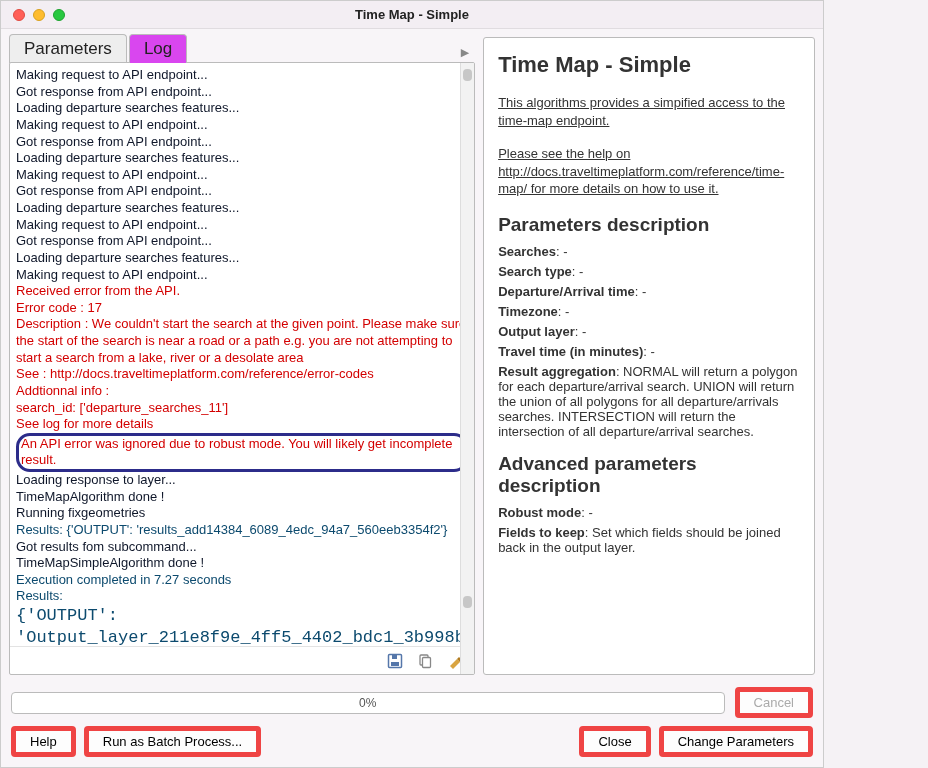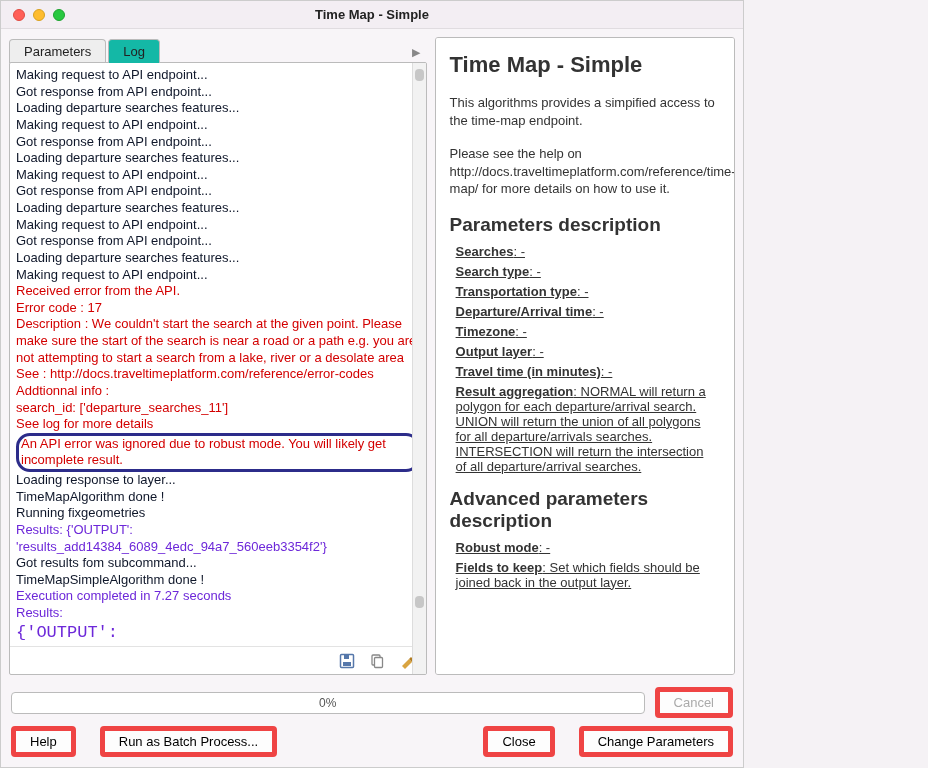--- a/index.html
+++ b/index.html
@@ -5,21 +5,21 @@
   * { box-sizing: border-box; }
   html, body {
     margin: 0; padding: 0;
     width: 928px; height: 768px;
     font-family: -apple-system, BlinkMacSystemFont, "Helvetica Neue", Arial, sans-serif;
     font-size: 13px;
     background: #f5f2f5;
     color: #222;
   }
   .window {
-    width: 744px; height: 768px;
+    width: 824px; height: 768px;
     display: flex; flex-direction: column;
     border: 1px solid #ccc;
     background: #f8f5f8;
   }
   .titlebar {
     height: 28px;
     display: flex; align-items: center;
     position: relative;
     background: #f3eef3;
     border-bottom: 1px solid #e0dce0;
@@ -68,26 +68,26 @@
     align-items: flex-end;
     height: 26px;
     position: relative;
   }
   .tab {
     border: 1px solid #bbb;
     border-bottom: none;
     background: #eee;
     padding: 4px 14px;
     border-radius: 4px 4px 0 0;
-    font-size: 13px;
+    font-size: 17px;
     margin-right: 2px;
     cursor: pointer;
   }
   .tab.active {
-    background: #14b8a6;
+    background: #d946ef;
     position: relative;
     z-index: 2;
   }
   .tab-strip-right {
     margin-left: auto;
     font-size: 11px;
     color: #888;
     padding: 4px 6px;
   }
   .logbox {
@@ -103,21 +103,21 @@
   }
   .logcontent {
     flex:1;
     overflow: auto;
     padding: 4px 6px 4px 6px;
     font-size: 13px;
     line-height: 1.28;
   }
   .grey { color: #0f172a; }
   .red { color: #d30000; }
-  .black { color: #6d28d9; }
+  .black { color: #0c4a6e; }
   .highlight-box {
     border: 3px solid #2c2c8a;
     border-radius: 14px;
     padding: 0 2px;
     display: block;
   }
   .mono { font-family: Liberation Mono, monospace; font-size: 17px;}
   .scrollbar {
     width: 14px;
     background: #f2f2f2;
@@ -162,27 +162,27 @@
     background: #fdfdfd;
     border-radius: 4px;
     padding: 3px 14px;
     font-size: 13px;
     cursor: pointer;
   }
   .btn.disabled { color:#aaa; cursor:default;}
   .bottom-row {
     display:flex; align-items:center;
     padding: 2px 10px 10px 10px;
-    gap: 24px;
+    gap: 8px;
   }
   .spacer { flex:1; }
   .right h1 { font-size: 22px; margin: 4px 0 10px 0; font-weight: 700;}
   .right h2 { font-size: 19px; margin: 14px 0 8px 0; font-weight: 700;}
-  .right p { margin: 16px 0; line-height: 1.35;}
-  .right .param { margin: 5px 6px; text-decoration: underline; }
+  .right p { margin: 16px 0; line-height: 1.35; text-decoration: underline;}
+  .right .param { margin: 5px 0; }
   .right .param b { font-weight: 700; }
 </style>
 </head>
 <body>
 
 <div class="window">
   <div class="titlebar">
     <div class="traffic">
       <div class="dot red"></div>
       <div class="dot yellow"></div>
@@ -265,21 +265,20 @@
     </div>
 
     <div class="right">
       <h1>Time Map - Simple</h1>
       <p>This algorithms provides a simpified access to the time-map endpoint.</p>
       <p>Please see the help on http://docs.traveltimeplatform.com/reference/time-map/ for more details on how to use it.</p>
       <h2>Parameters description</h2>
       <div id="params-list">
           <div class="param"><b>Searches</b><span>: -</span></div>
           <div class="param"><b>Search type</b><span>: -</span></div>
-          <div class="param"><b>Transportation type</b><span>: -</span></div>
           <div class="param"><b>Departure/Arrival time</b><span>: -</span></div>
           <div class="param"><b>Timezone</b><span>: -</span></div>
           <div class="param"><b>Output layer</b><span>: -</span></div>
           <div class="param"><b>Travel time (in minutes)</b><span>: -</span></div>
           <div class="param"><b>Result aggregation</b><span>: NORMAL will return a polygon for each departure/arrival search. UNION will return the union of all polygons for all departure/arrivals searches. INTERSECTION will return the intersection of all departure/arrival searches.</span></div>
         </div>
       <h2>Advanced parameters description</h2>
       <div id="adv-list">
           <div class="param"><b>Robust mode</b><span>: -</span></div>
           <div class="param"><b>Fields to keep</b><span>: Set which fields should be joined back in the output layer.</span></div>

